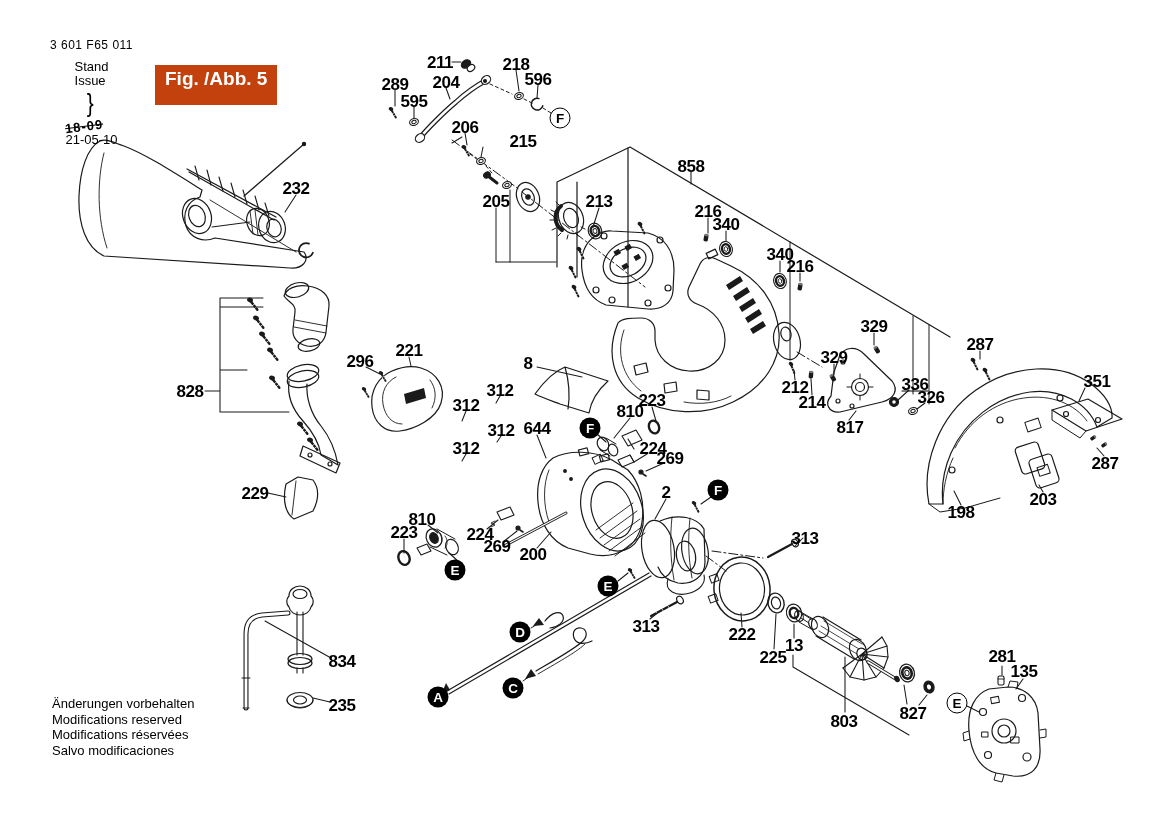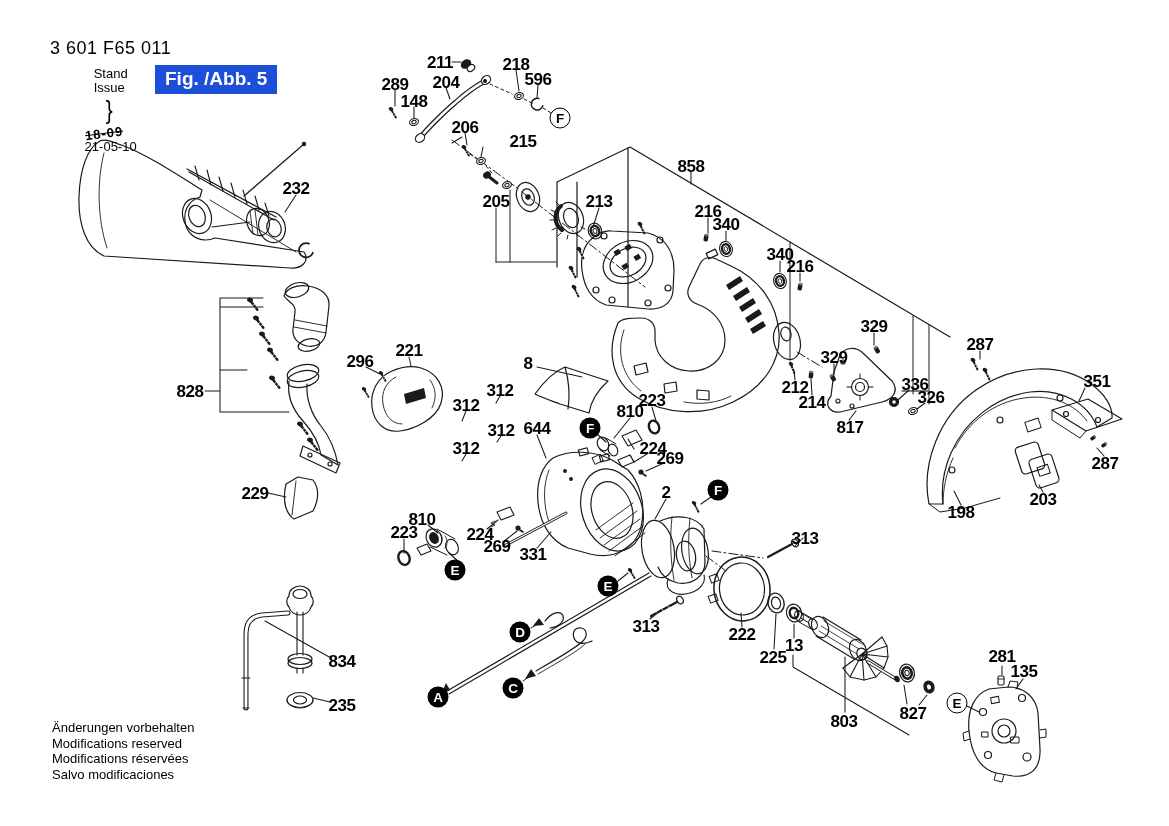--- a/index.html
+++ b/index.html
@@ -7,29 +7,29 @@
          font-family:"Liberation Sans",sans-serif;overflow:hidden;margin:0 auto;}
   svg.art{position:absolute;left:0;top:0;}
   #label-layer{position:absolute;left:0;top:0;width:100%;height:100%;pointer-events:none;}
   .part-label{position:absolute;transform:translate(-50%,-50%);font-weight:bold;font-size:17px;
               letter-spacing:-0.5px;color:#000;white-space:nowrap;line-height:1;}
   .badge{position:absolute;transform:translate(-50%,-50%);width:21px;height:21px;border-radius:50%;
          display:flex;align-items:center;justify-content:center;font-weight:bold;font-size:13.5px;line-height:1;}
   .badge.filled{background:#000;color:#fff;}
   .badge.outlined{background:#fff;color:#000;border:1.7px solid #000;width:19px;height:19px;}
   .title-block{position:absolute;left:50px;top:38px;color:#000;}
-  .pn{font-size:18px;letter-spacing:0.5px;}
+  .pn{font-size:12px;letter-spacing:0.5px;}
   .stand-issue{display:flex;align-items:center;margin-top:8px;flex-direction:column;}
   .si-col{display:flex;flex-direction:column;font-size:13px;line-height:14px;}
   .si-brace{font-size:26px;font-weight:normal;margin:0 3px 0 1px;transform:scaleX(.8);}
   .si-dates{display:flex;flex-direction:column;font-size:13px;line-height:14px;}
   .old-date{text-decoration:line-through;transform:rotate(-7deg);font-weight:bold;letter-spacing:1px;}
-  .fig-box{position:absolute;left:155px;top:65px;background:#1d4ed8;color:#fff;font-weight:bold;
-           font-size:19px;padding:3px 10px 4px 10px;}
-  .footer{position:absolute;left:52px;top:720px;font-size:13px;line-height:15.5px;color:#000;}
+  .fig-box{position:absolute;left:155px;top:65px;background:#c2410c;color:#fff;font-weight:bold;
+           font-size:19px;padding:3px 10px 15px 10px;}
+  .footer{position:absolute;left:52px;top:696px;font-size:13px;line-height:15.5px;color:#000;}
 </style>
 </head>
 <body>
 
 <div class="stage">
 
   <svg class="art" width="1169" height="826" viewBox="0 0 1169 826">
     <defs>
       <g id="g-screw">
         <ellipse cx="0" cy="0" rx="3" ry="2.3" fill="#1a1a1a" stroke="none"></ellipse>
@@ -410,21 +410,21 @@
         <path d="M331,658 L265,621 M330,702 L313,698 M212,227 L250,222"></path>
         <path d="M597,434 L606,442 M711,497 L701,504 M459,562 L449,553 M618,581 L628,573 M967,706 L979,712 M551,113 L551,113"></path>
         <path d="M462,137 L452,143"></path>
       </g>
     </g>
   </svg>
 
   <div id="label-layer">
       <span class="part-label" style="left: 296px; top: 188px;">232</span>
       <span class="part-label" style="left: 395px; top: 84px;">289</span>
-      <span class="part-label" style="left: 414px; top: 101px;">148</span>
+      <span class="part-label" style="left: 414px; top: 101px;">595</span>
       <span class="part-label" style="left: 446px; top: 82px;">204</span>
       <span class="part-label" style="left: 440px; top: 62px;">211</span>
       <span class="part-label" style="left: 516px; top: 64px;">218</span>
       <span class="part-label" style="left: 538px; top: 79px;">596</span>
       <span class="part-label" style="left: 465px; top: 127px; text-align: right;">206</span>
       <span class="part-label" style="left: 483px; top: 141px; margin-left: 40px;">215</span>
       <span class="part-label" style="left: 496px; top: 201px;">205</span>
       <span class="part-label" style="left: 599px; top: 201px;">213</span>
       <span class="part-label" style="left: 691px; top: 166px;">858</span>
       <span class="part-label" style="left: 708px; top: 211px;">216</span>
@@ -454,21 +454,21 @@
       <span class="part-label" style="left: 537px; top: 428px;">644</span>
       <span class="part-label" style="left: 630px; top: 411px;">810</span>
       <span class="part-label" style="left: 652px; top: 400px;">223</span>
       <span class="part-label" style="left: 653px; top: 448px;">224</span>
       <span class="part-label" style="left: 670px; top: 458px;">269</span>
       <span class="part-label" style="left: 255px; top: 493px;">229</span>
       <span class="part-label" style="left: 404px; top: 532px;">223</span>
       <span class="part-label" style="left: 422px; top: 519px;">810</span>
       <span class="part-label" style="left: 480px; top: 534px;">224</span>
       <span class="part-label" style="left: 497px; top: 546px;">269</span>
-      <span class="part-label" style="left: 533px; top: 554px;">331</span>
+      <span class="part-label" style="left: 533px; top: 554px;">200</span>
       <span class="part-label" style="left: 666px; top: 492px;">2</span>
       <span class="part-label" style="left: 805px; top: 538px;">313</span>
       <span class="part-label" style="left: 646px; top: 626px;">313</span>
       <span class="part-label" style="left: 742px; top: 634px;">222</span>
       <span class="part-label" style="left: 773px; top: 657px;">225</span>
       <span class="part-label" style="left: 794px; top: 645px;">13</span>
       <span class="part-label" style="left: 844px; top: 721px;">803</span>
       <span class="part-label" style="left: 913px; top: 713px;">827</span>
       <span class="part-label" style="left: 1002px; top: 656px;">281</span>
       <span class="part-label" style="left: 1024px; top: 671px;">135</span>

